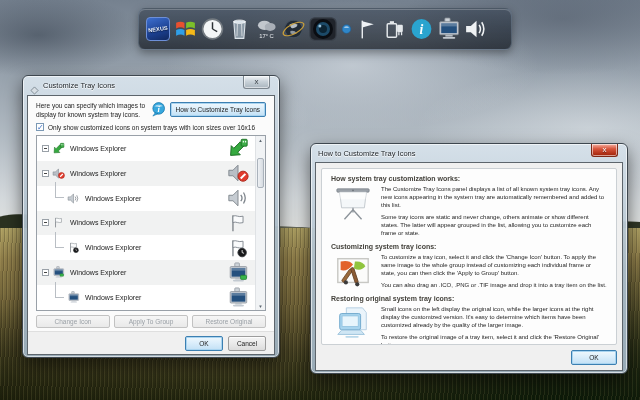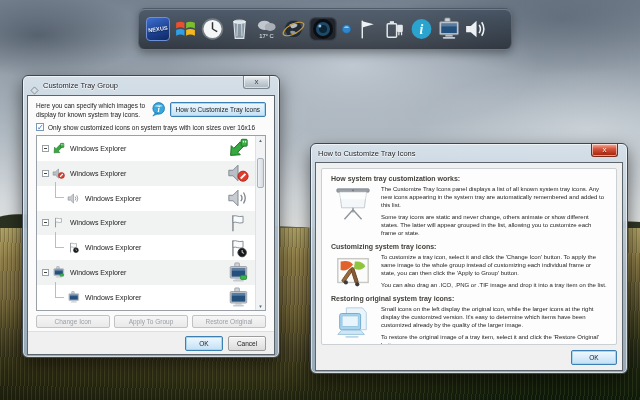--- a/index.html
+++ b/index.html
@@ -236,21 +236,21 @@
       </div>
     </div>
 
   <div class="window win-left">
     <div class="titlebar">
       <span class="win-icon">
         <svg viewBox="0 0 10 10">
             <rect x="2.2" y="2.2" width="5.6" height="5.6" transform="rotate(45 5 5)" fill="#d7dee4" stroke="#6b7680" stroke-width=".8"></rect>
           </svg>
       </span>
-      <span class="title">Customize Tray Group</span>
+      <span class="title">Customize Tray Icons</span>
       <span class="closebtn">x</span>
     </div>
     <div class="dlg">
       <div class="dlg-main">
         <div class="desc-row">
           <div class="desc">
             <span>Here you can specify which images to</span><br>
             <span>display for known system tray icons.</span>
           </div>
           <span class="bubble">

